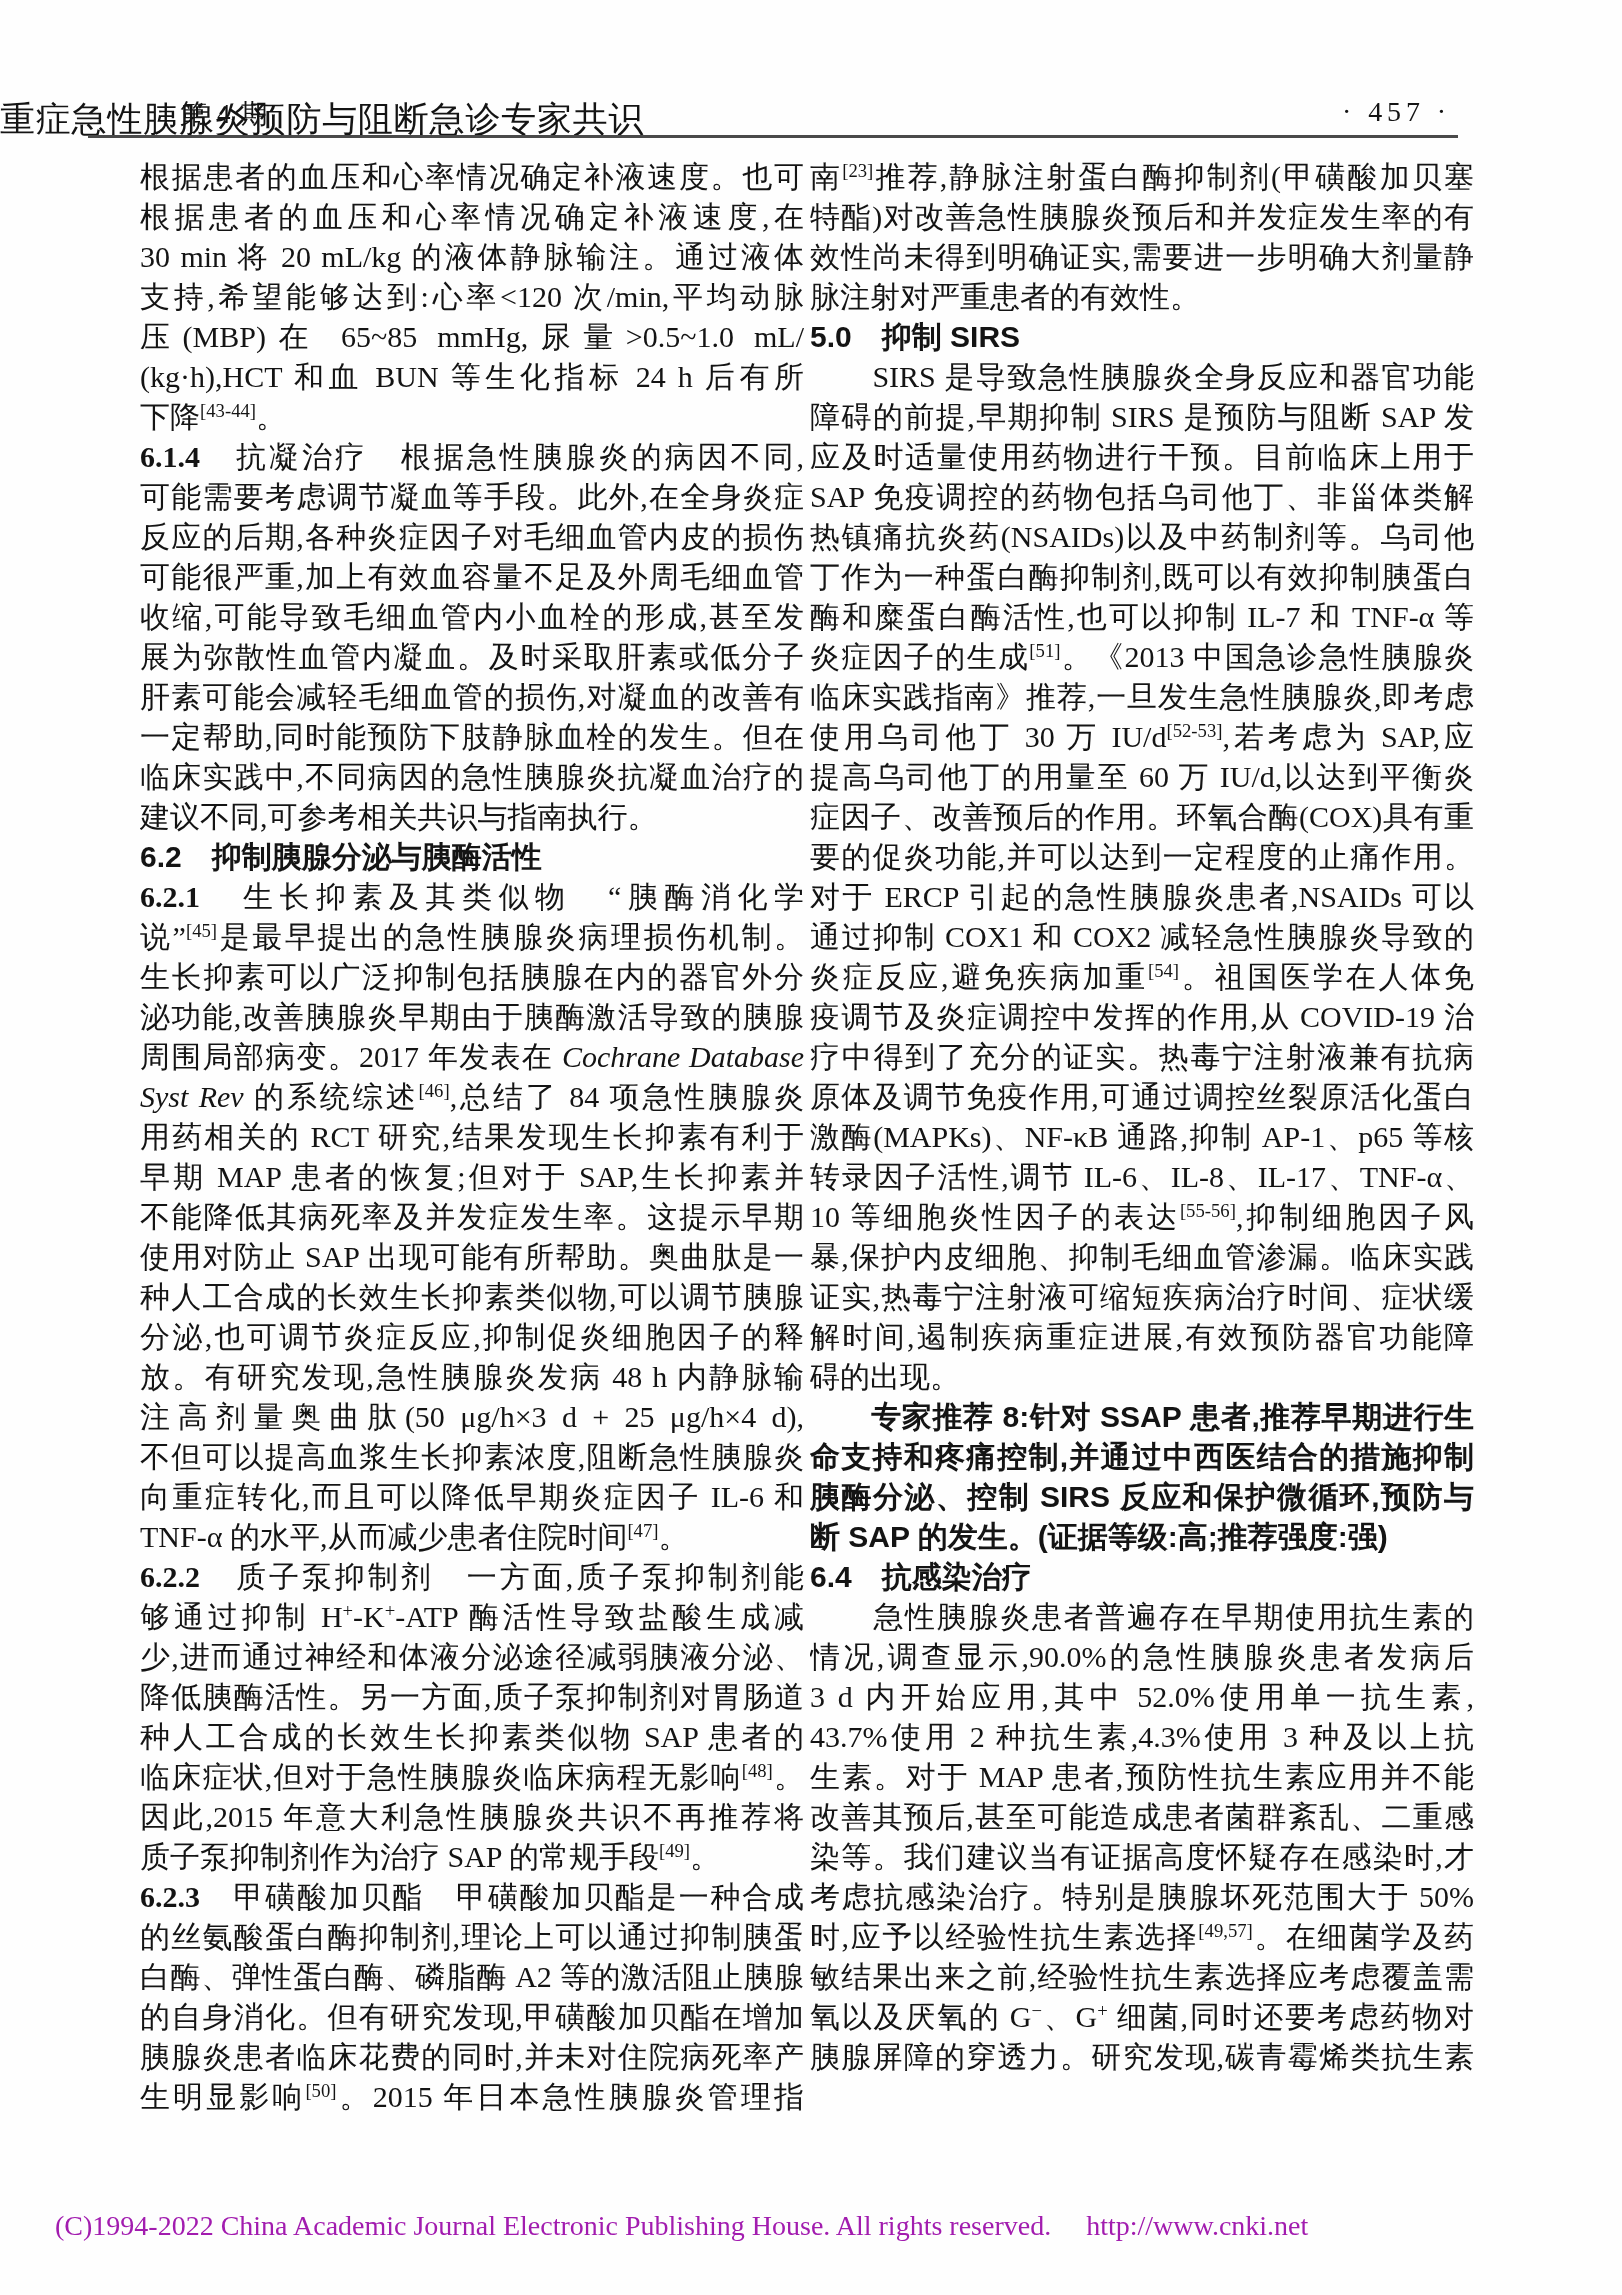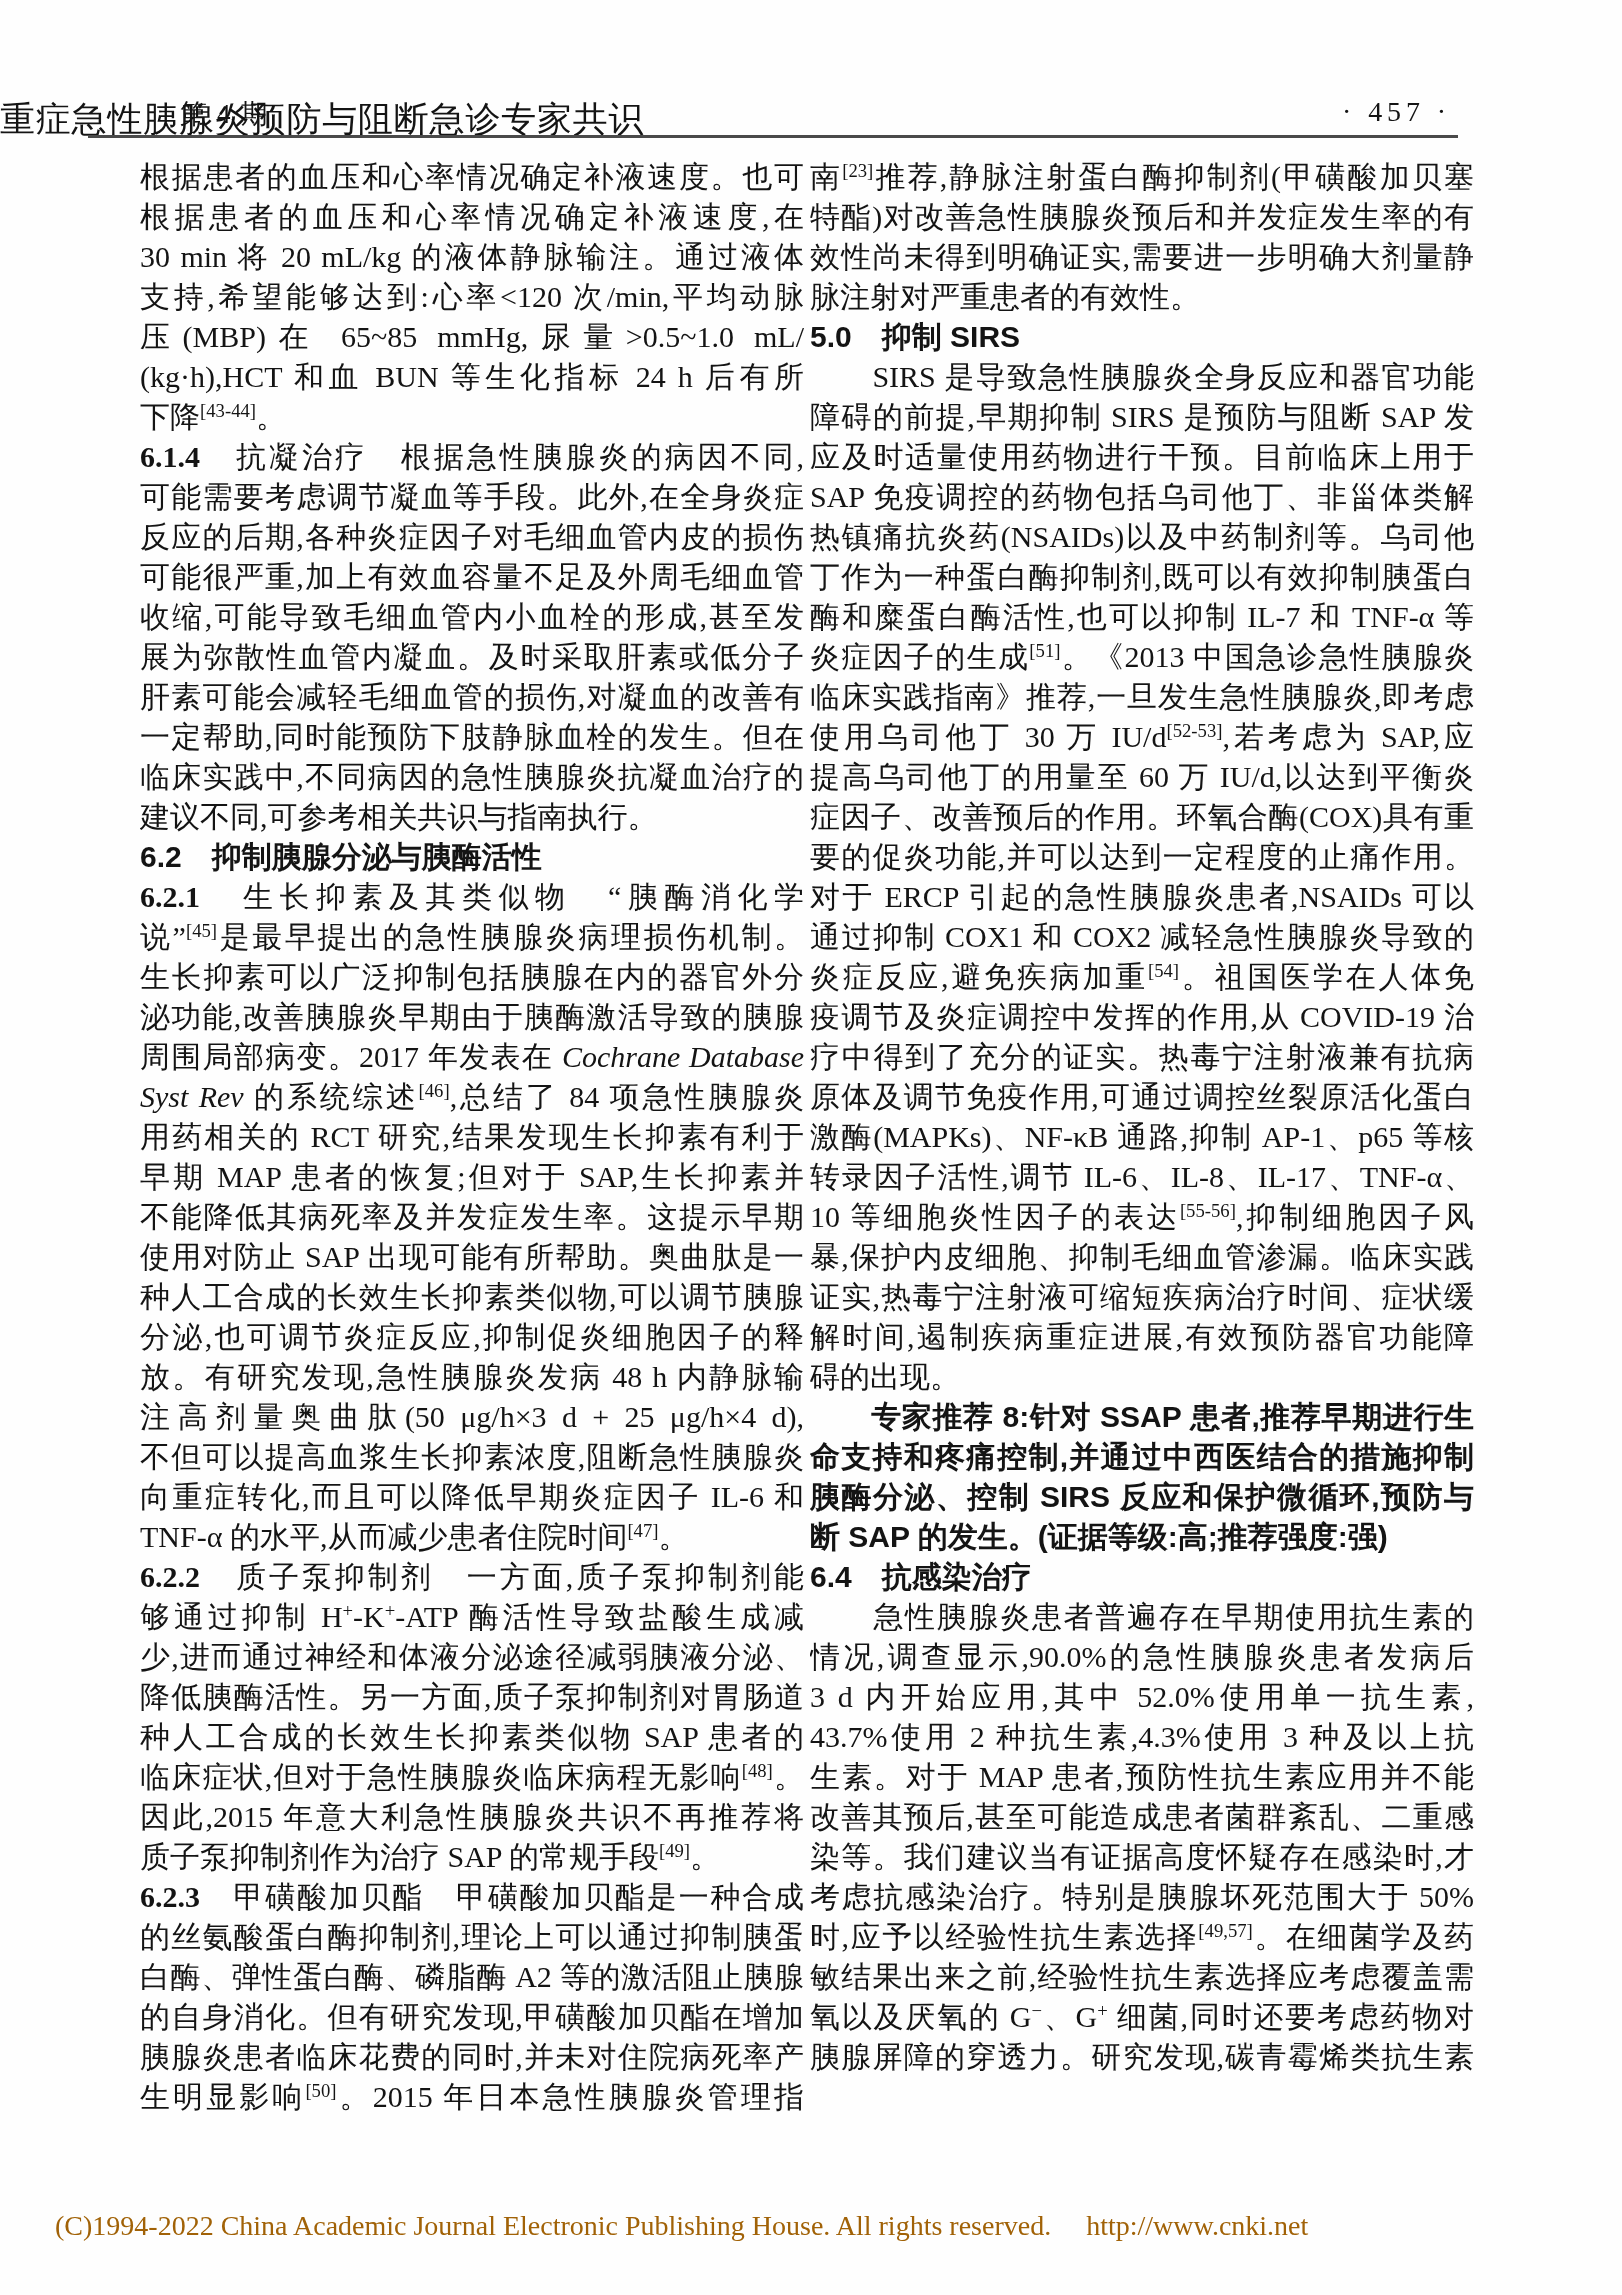--- a/index.html
+++ b/index.html
@@ -37,21 +37,21 @@
     text-align:justify;text-align-last:justify;
     overflow:hidden;white-space:normal;
   }
   .line.end{text-align-last:left;}
   .line.hei{font-family:"Liberation Sans","DejaVu Sans",sans-serif;font-weight:bold;}
   .b{font-weight:bold;}
   .i{font-style:italic;}
   .sup{font-size:18.7px;line-height:0;position:relative;top:-0.55em;letter-spacing:0;}
   .footer{
     position:absolute;top:2210px;left:55px;
-    font-size:28px;color:#a16207;
+    font-size:28px;color:#a21caf;
     font-family:"Liberation Serif","DejaVu Serif",serif;
     white-space:nowrap;
   }
   .footer .url{margin-left:28px;}
 </style>
 </head>
 <body>
 
 <div class="page">
   <span class="header-title">重症急性胰腺炎预防与阻断急诊专家共识</span>

